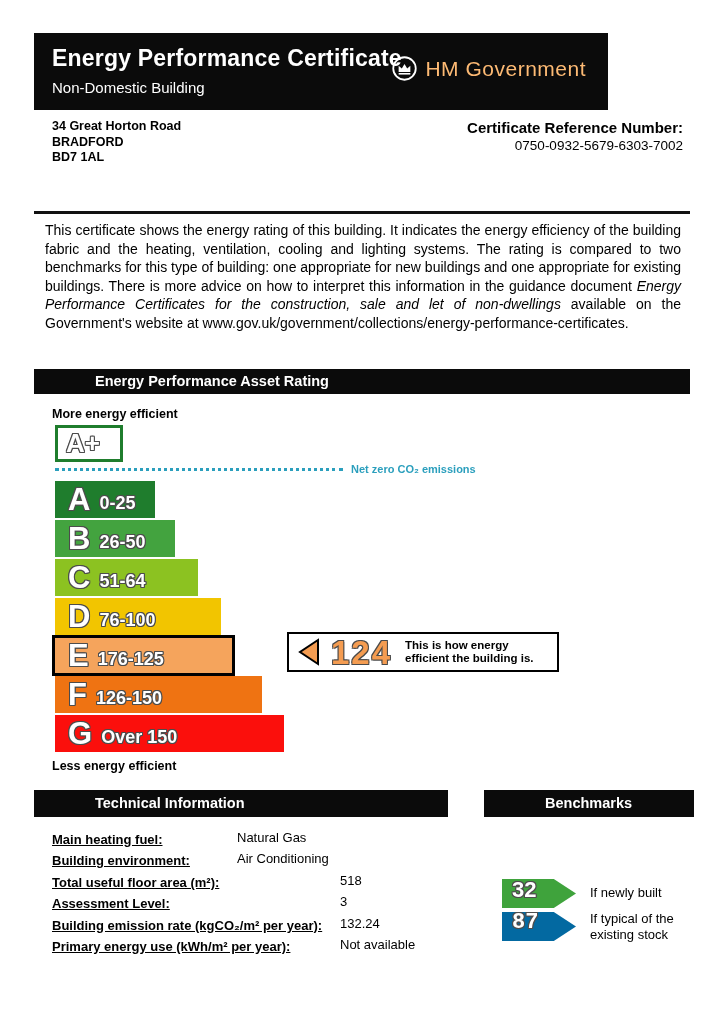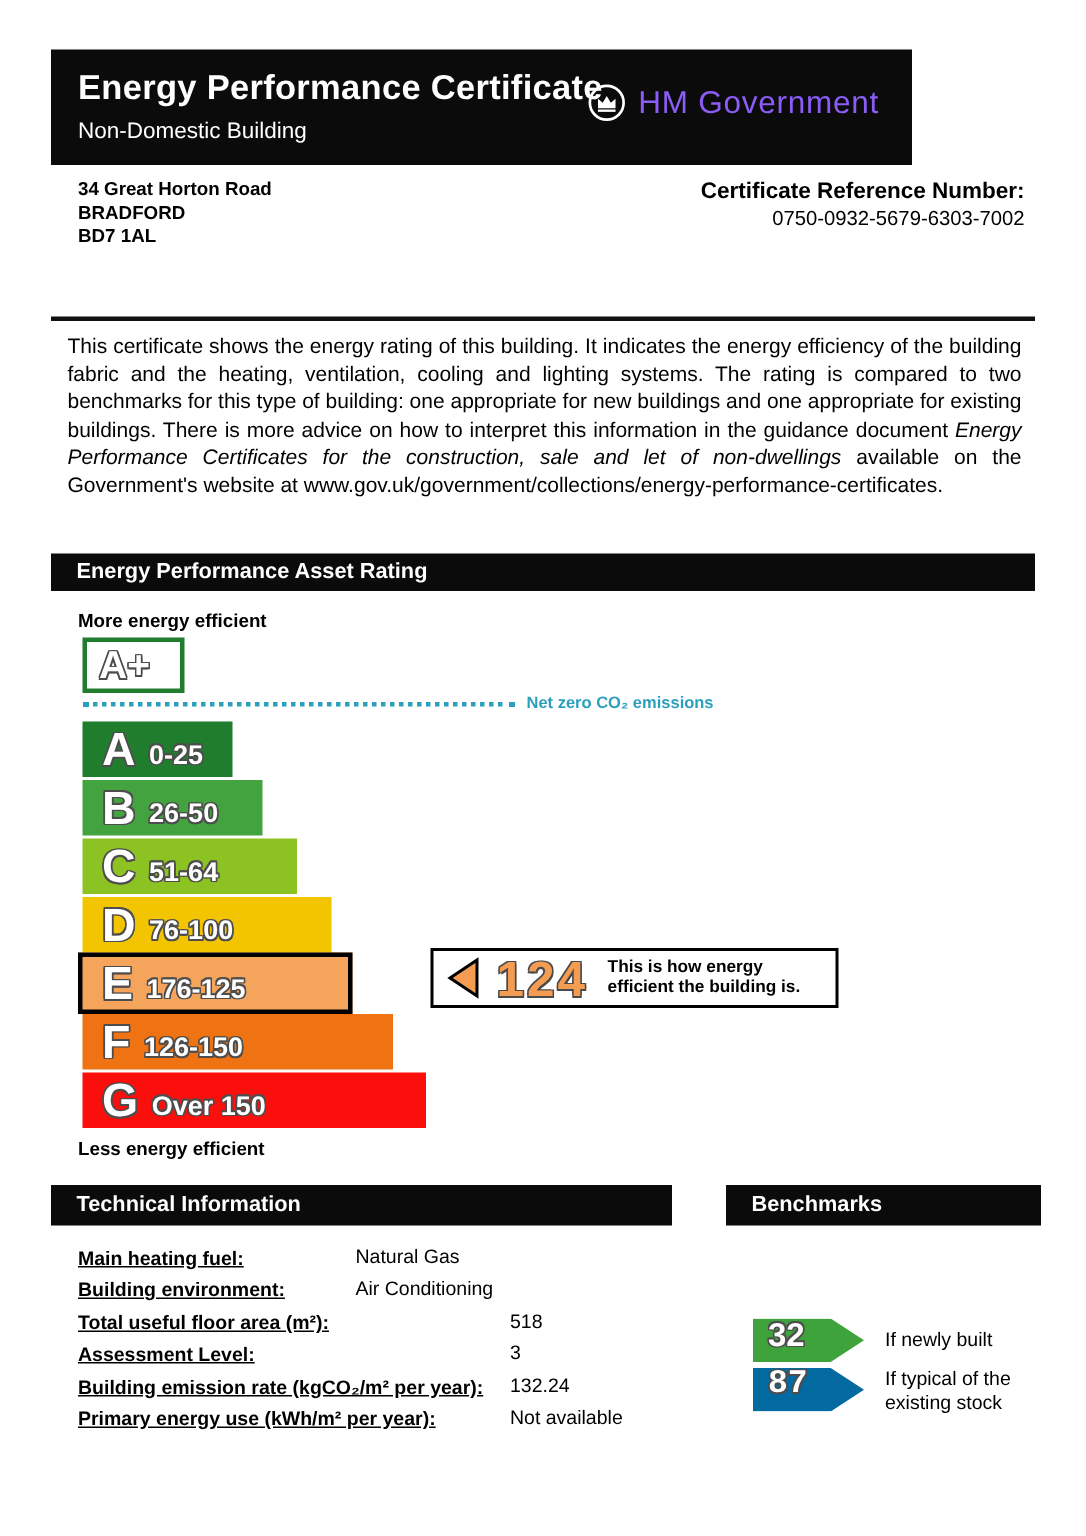--- a/index.html
+++ b/index.html
@@ -6,35 +6,35 @@
   html,body { background:#fff; }
   body { font-family:"Liberation Sans", sans-serif; color:#000; }
   .page { position:relative; width:724px; height:1024px; background:#fff; overflow:hidden; }
 
   
   .header-bar { position:absolute; left:34px; top:33px; width:574px; height:77px; background:#0b0b0b; color:#fff; }
   .header-title { position:absolute; left:18px; top:12px; font-size:23px; font-weight:bold; letter-spacing:0.2px; }
   .header-subtitle { position:absolute; left:18px; top:46px; font-size:15px; }
   .gov-logo { position:absolute; right:22px; top:22px; display:flex; align-items:center; gap:7px; }
   .gov-logo svg { display:block; }
-  .gov-text { font-size:21px; color:#8b5cf6; letter-spacing:0.5px; }
+  .gov-text { font-size:21px; color:#fdba74; letter-spacing:0.5px; }
 
   
   .address-block { position:absolute; left:52px; top:119px; font-size:12.5px; font-weight:bold; line-height:15.5px; }
   .certref-block { position:absolute; right:41px; top:119px; text-align:right; }
   .certref-heading { font-size:15px; font-weight:bold; }
   .certref-number { font-size:13.5px; margin-top:2px; }
 
   
   .divider { position:absolute; left:34px; top:211px; width:656px; height:3px; background:#111; }
   .intro { position:absolute; left:45px; top:221px; width:636px; font-size:14px; line-height:18.5px; text-align:justify; }
   .intro .it { font-style:italic; }
 
   
-  .section-bar { position:absolute; background:#0b0b0b; color:#fff; font-size:14.5px; font-weight:bold; }
+  .section-bar { position:absolute; background:#0b0b0b; color:#fff; font-size:14.5px; font-weight:bold;padding-left:44px; }
   .section-bar span { display:block; padding-left:17px; }
   .bar-asset { left:34px; top:369px; width:656px; height:25px; line-height:25px; }
   .bar-tech  { left:34px; top:790px; width:414px; height:27px; line-height:27px; }
   .bar-bench { left:484px; top:790px; width:210px; height:27px; line-height:27px; }
 
   
   .more-label, .less-label { position:absolute; left:52px; font-size:12.5px; font-weight:bold; }
   .more-label { top:407px; }
   .less-label { top:759px; }
   .aplus-box { position:absolute; left:55px; top:425px; width:68px; height:37px; border:3px solid #1f7d2d; background:#fff; display:flex; align-items:center; }

